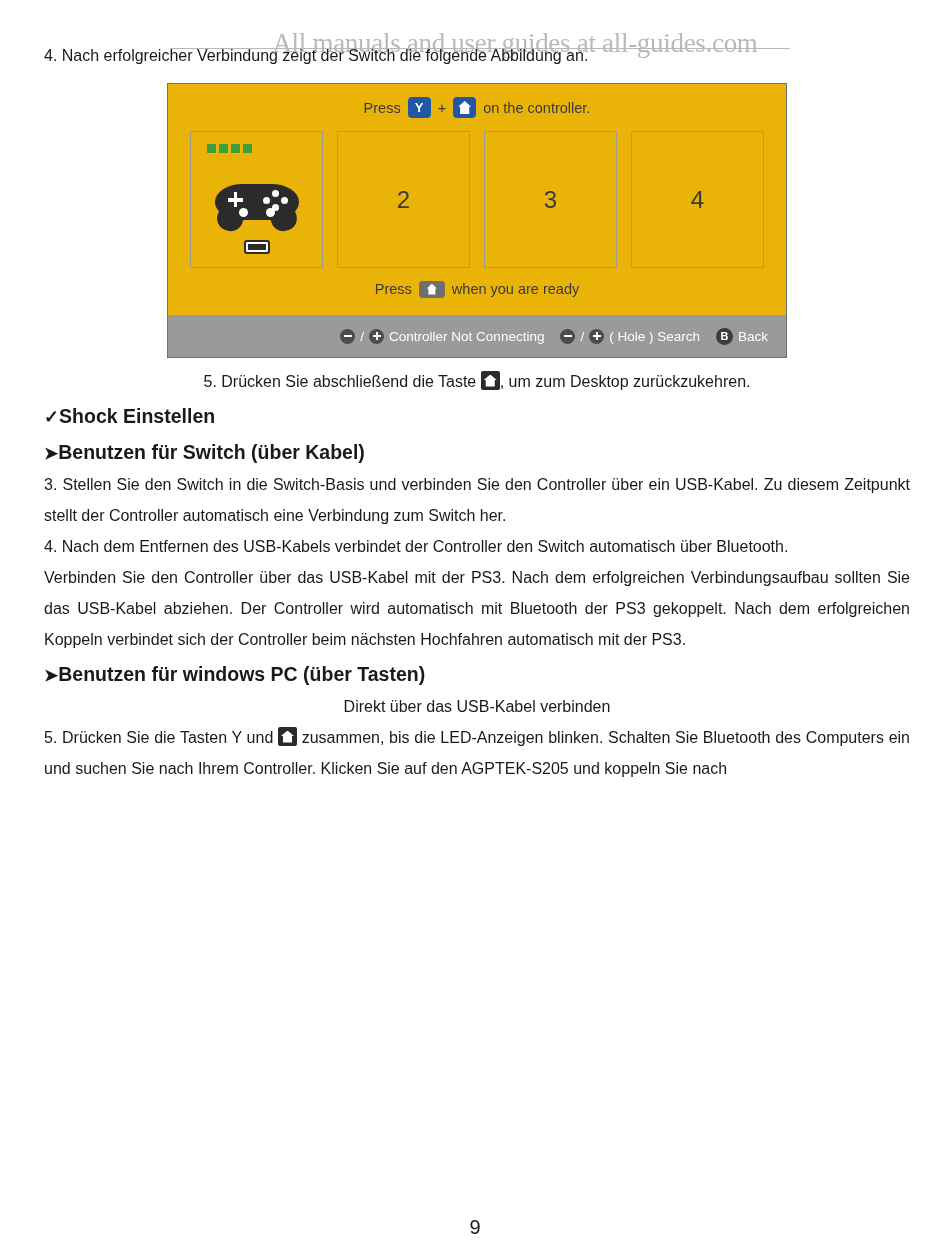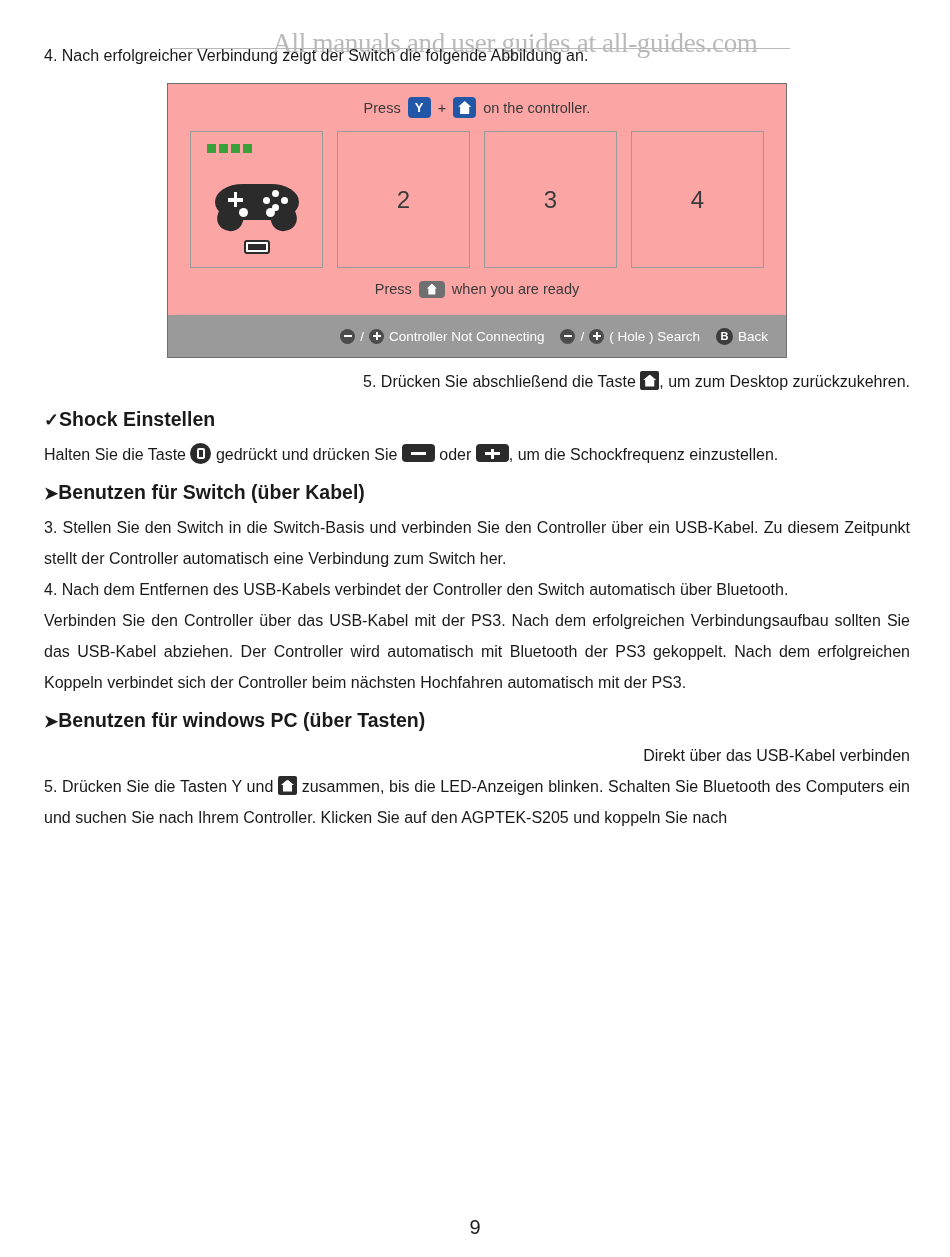--- a/index.html
+++ b/index.html
@@ -54,26 +54,26 @@
     width: 866px;
   }
 
   p.body {
     margin: 0 0 0 0;
     font-size: 16px;
     line-height: 31px;
     text-align: justify;
     text-justify: inter-word;
   }
-  p.body.nj { text-align: right; }
+  p.body.nj { text-align: center; }
 
   .heading {
     font-size: 19.5px;
     font-weight: bold;
-    line-height: 37px;
+    line-height: 31px;
     margin: 4px 0 0 0;
   }
   .heading .arrow { font-size: 17px; }
   .home-ico {
     width: 19px; height: 19px;
     background: #2b2b2b;
     position: relative;
     display: inline-block;
     vertical-align: -3px;
     border-radius: 2px;
@@ -122,21 +122,21 @@
     width: 3px; height: 10px;
   }
 
   
   .figure {
     position: relative;
     width: 620px;
     height: 275px;
     margin: 12px auto 8px auto;
     border: 1.5px solid #6f6f6f;
-    background: #fca5a5;
+    background: #eab308;
     box-sizing: border-box;
   }
   .fig-top {
     height: 47px;
     display: flex;
     align-items: center;
     justify-content: center;
     gap: 7px;
     font-size: 14.5px;
     color: #3a3a3a;
@@ -438,23 +438,20 @@
     </div>
 
     <p class="body nj">
       <span>5.  Drücken Sie abschließend die Taste </span><span class="home-ico"></span><span>, um zum Desktop zurückzukehren.</span>
     </p>
 
     <p class="heading">
       <span class="check">✓</span><span>Shock Einstellen</span>
     </p>
 
-    <p class="body">
-      <span>Halten Sie die Taste </span><span class="circle-ico"></span><span> gedrückt und drücken Sie </span><span class="pill-ico"><span class="bar"></span></span><span> oder </span><span class="pill-ico"><span class="bar"></span><span class="bar v"></span></span><span>, um die Schockfrequenz einzustellen.</span>
-    </p>
 
     <p class="heading">
       <span class="arrow">➤</span><span>Benutzen für Switch (über Kabel)</span>
     </p>
 
     <p class="body">3.  Stellen Sie den Switch in die Switch-Basis und verbinden Sie den Controller über ein USB-Kabel. Zu diesem Zeitpunkt stellt der Controller automatisch eine Verbindung zum Switch her.</p>
     <p class="body">4.  Nach dem Entfernen des USB-Kabels verbindet der Controller den Switch automatisch über Bluetooth.</p>
 
 
     <p class="body">Verbinden Sie den Controller über das USB-Kabel mit der PS3. Nach dem erfolgreichen Verbindungsaufbau sollten Sie das USB-Kabel abziehen. Der Controller wird automatisch mit Bluetooth der PS3 gekoppelt. Nach dem erfolgreichen Koppeln verbindet sich der Controller beim nächsten Hochfahren automatisch mit der PS3.</p>

